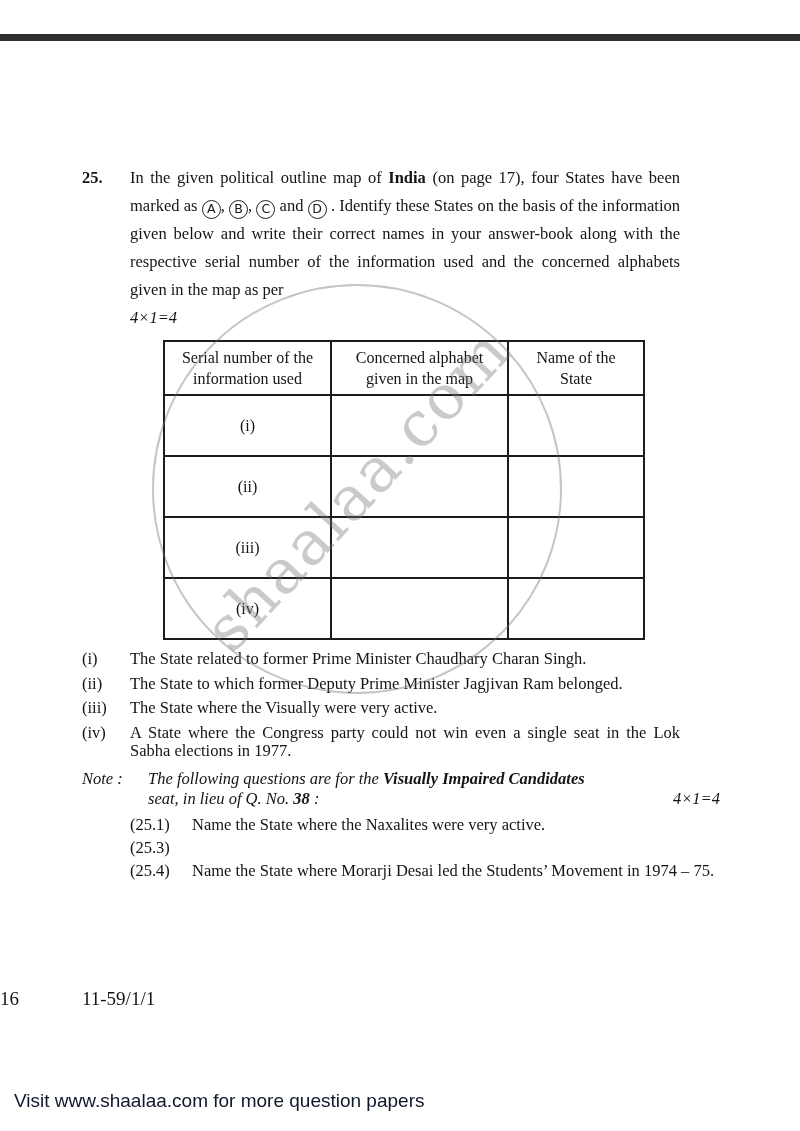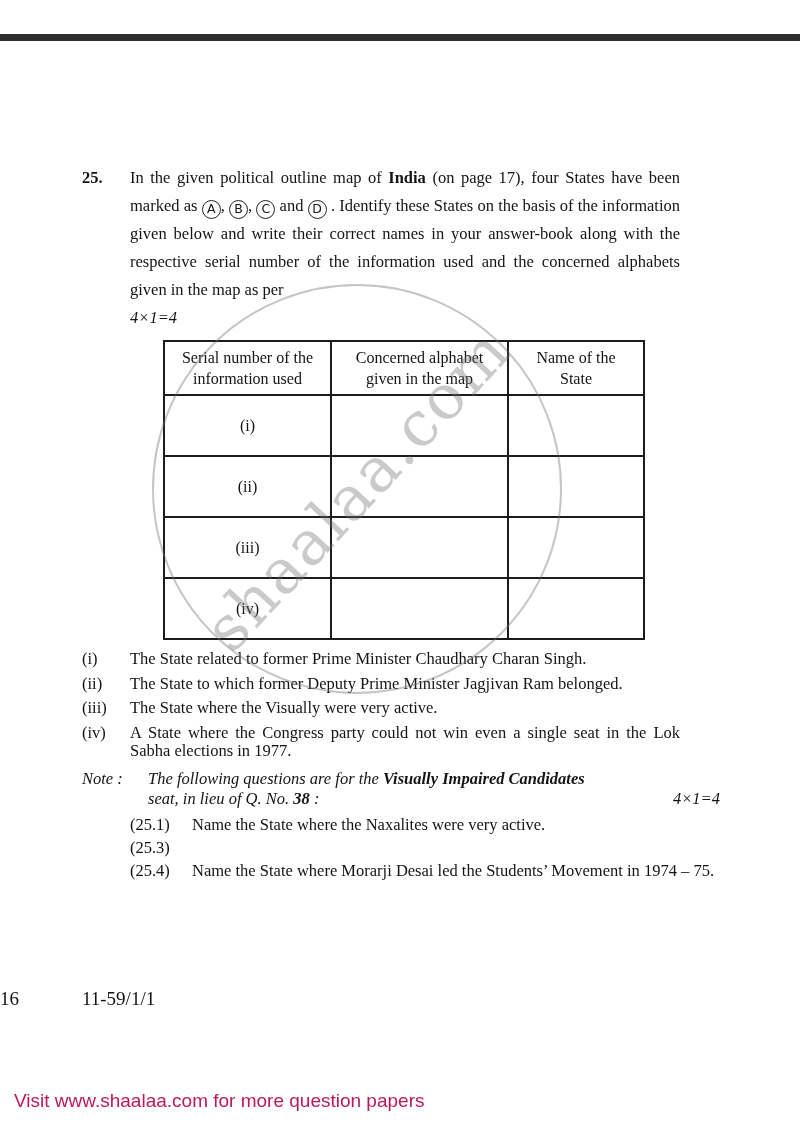--- a/index.html
+++ b/index.html
@@ -101,21 +101,21 @@
     font-family:"DejaVu Serif",serif;
     color:rgba(115,115,115,0.38);
     letter-spacing:2px;
     white-space:nowrap;
   }
   
   .promo {
     position:absolute; left:14px; top:1090px;
     font-family:"Liberation Sans","DejaVu Sans",sans-serif;
     font-size:19px;
-    color:#be185d;
+    color:#0f172a;
   }
   b { font-weight:bold; }
 </style>
 </head>
 <body>
 
 <div class="page">
 
   <div class="top-rule"></div>
 

